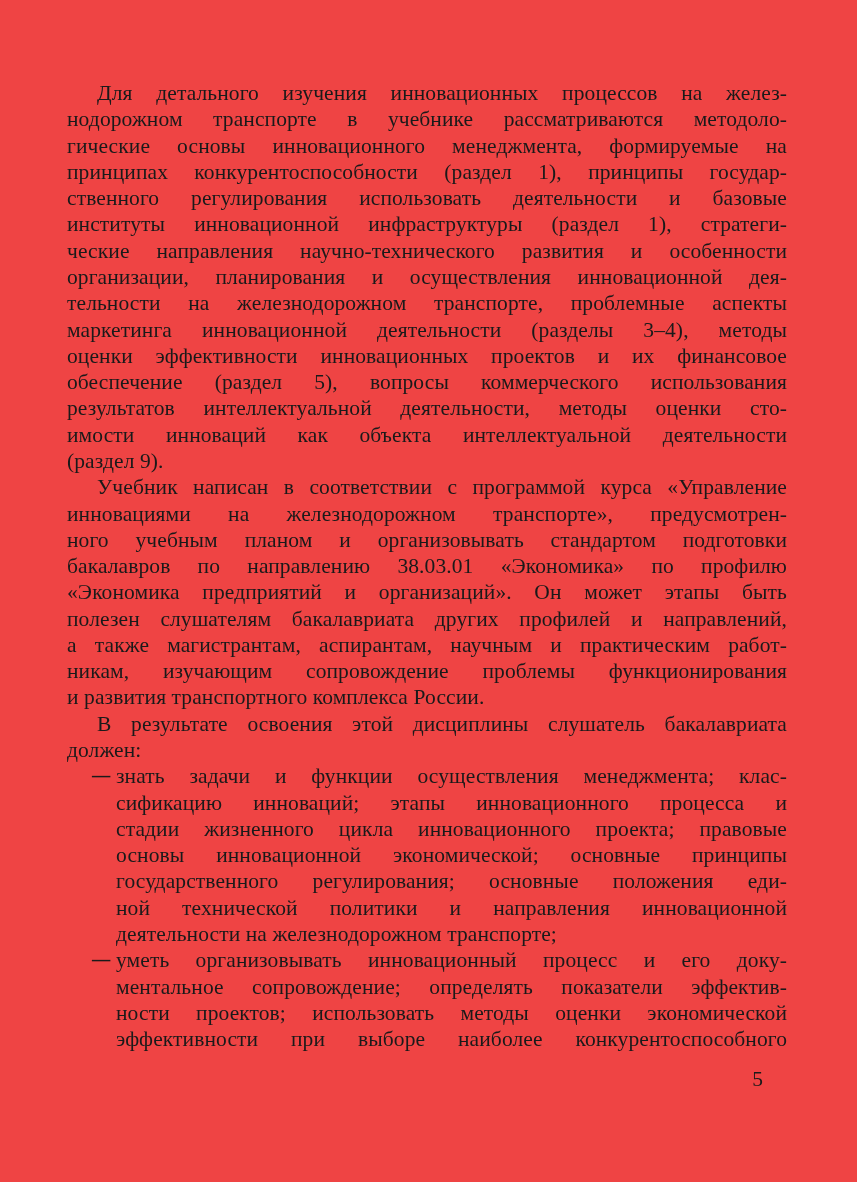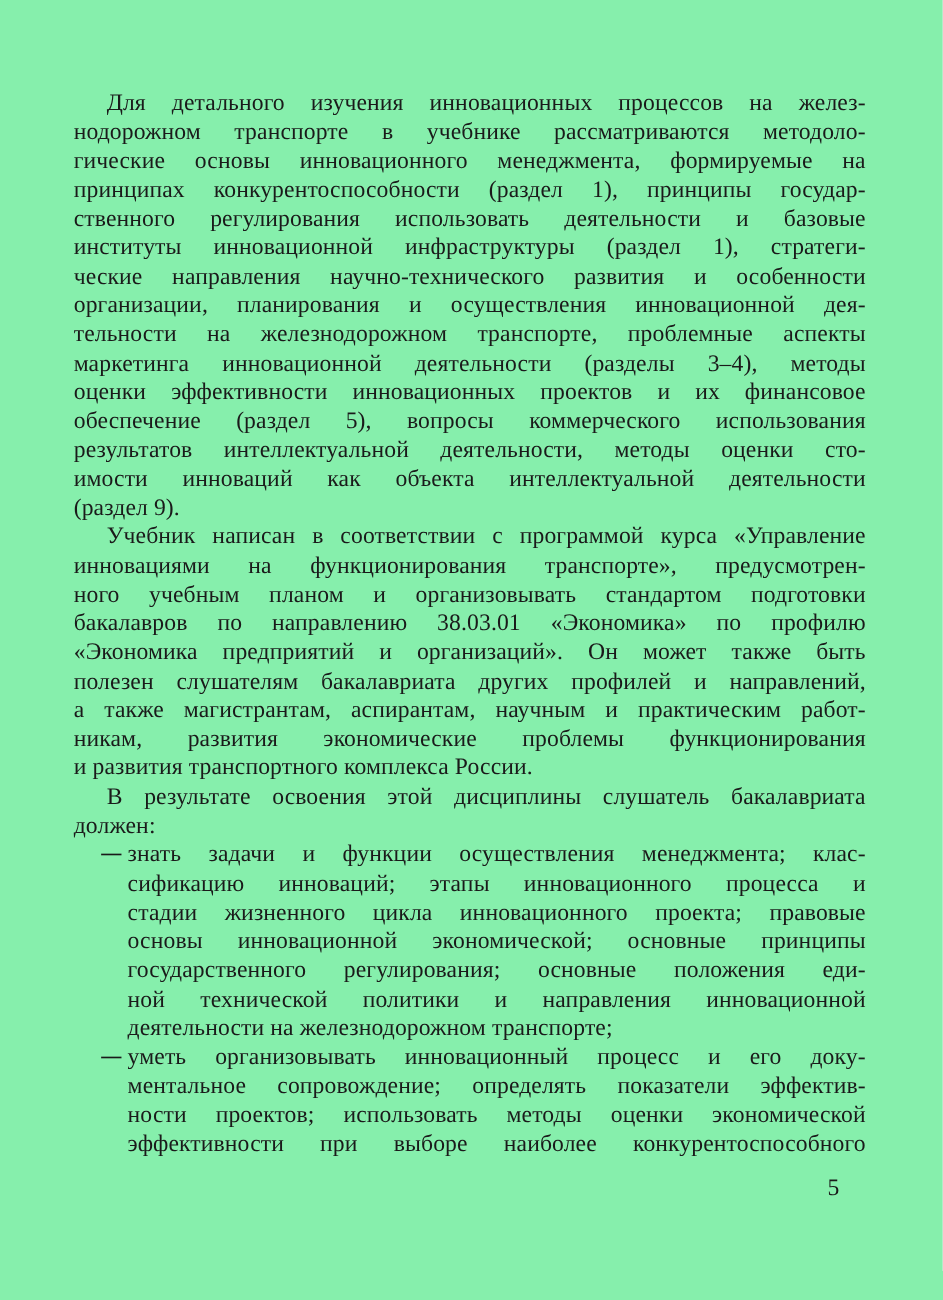--- a/index.html
+++ b/index.html
@@ -5,21 +5,21 @@
   html, body {
     margin: 0;
     padding: 0;
     background: #e8e8e8;
   }
   .page {
     position: relative;
     width: 857px;
     height: 1182px;
     margin: 0 auto;
-    background: #86efac;
+    background: #ef4444;
     overflow: hidden;
     font-family: "Liberation Serif", "DejaVu Serif", serif;
     color: #1a1a1a;
   }
   .text-block {
     position: absolute;
     left: 67px;
     top: 80px;
     width: 720px;
     font-size: 21.5px;
@@ -74,27 +74,27 @@
         <div class="line">тельности на железнодорожном транспорте, проблемные аспекты</div>
         <div class="line">маркетинга инновационной деятельности (разделы 3–4), методы</div>
         <div class="line">оценки эффективности инновационных проектов и их финансовое</div>
         <div class="line">обеспечение (раздел 5), вопросы коммерческого использования</div>
         <div class="line">результатов интеллектуальной деятельности, методы оценки сто-</div>
         <div class="line">имости инноваций как объекта интеллектуальной деятельности</div>
         <div class="line last">(раздел 9).</div>
       </div>
       <div class="block paragraph">
         <div class="line indent">Учебник написан в соответствии с программой курса «Управление</div>
-        <div class="line">инновациями на функционирования транспорте», предусмотрен-</div>
+        <div class="line">инновациями на железнодорожном транспорте», предусмотрен-</div>
         <div class="line">ного учебным планом и организовывать стандартом подготовки</div>
         <div class="line">бакалавров по направлению 38.03.01 «Экономика» по профилю</div>
-        <div class="line">«Экономика предприятий и организаций». Он может также быть</div>
+        <div class="line">«Экономика предприятий и организаций». Он может этапы быть</div>
         <div class="line">полезен слушателям бакалавриата других профилей и направлений,</div>
         <div class="line">а также магистрантам, аспирантам, научным и практическим работ-</div>
-        <div class="line">никам, развития экономические проблемы функционирования</div>
+        <div class="line">никам, изучающим сопровождение проблемы функционирования</div>
         <div class="line last">и развития транспортного комплекса России.</div>
       </div>
       <div class="block paragraph">
         <div class="line indent">В результате освоения этой дисциплины слушатель бакалавриата</div>
         <div class="line last">должен:</div>
       </div>
       <div class="block list_item">
         <span class="marker">—</span>
         <div class="line">знать задачи и функции осуществления менеджмента; клас-</div>
         <div class="line">сификацию инноваций; этапы инновационного процесса и</div>

